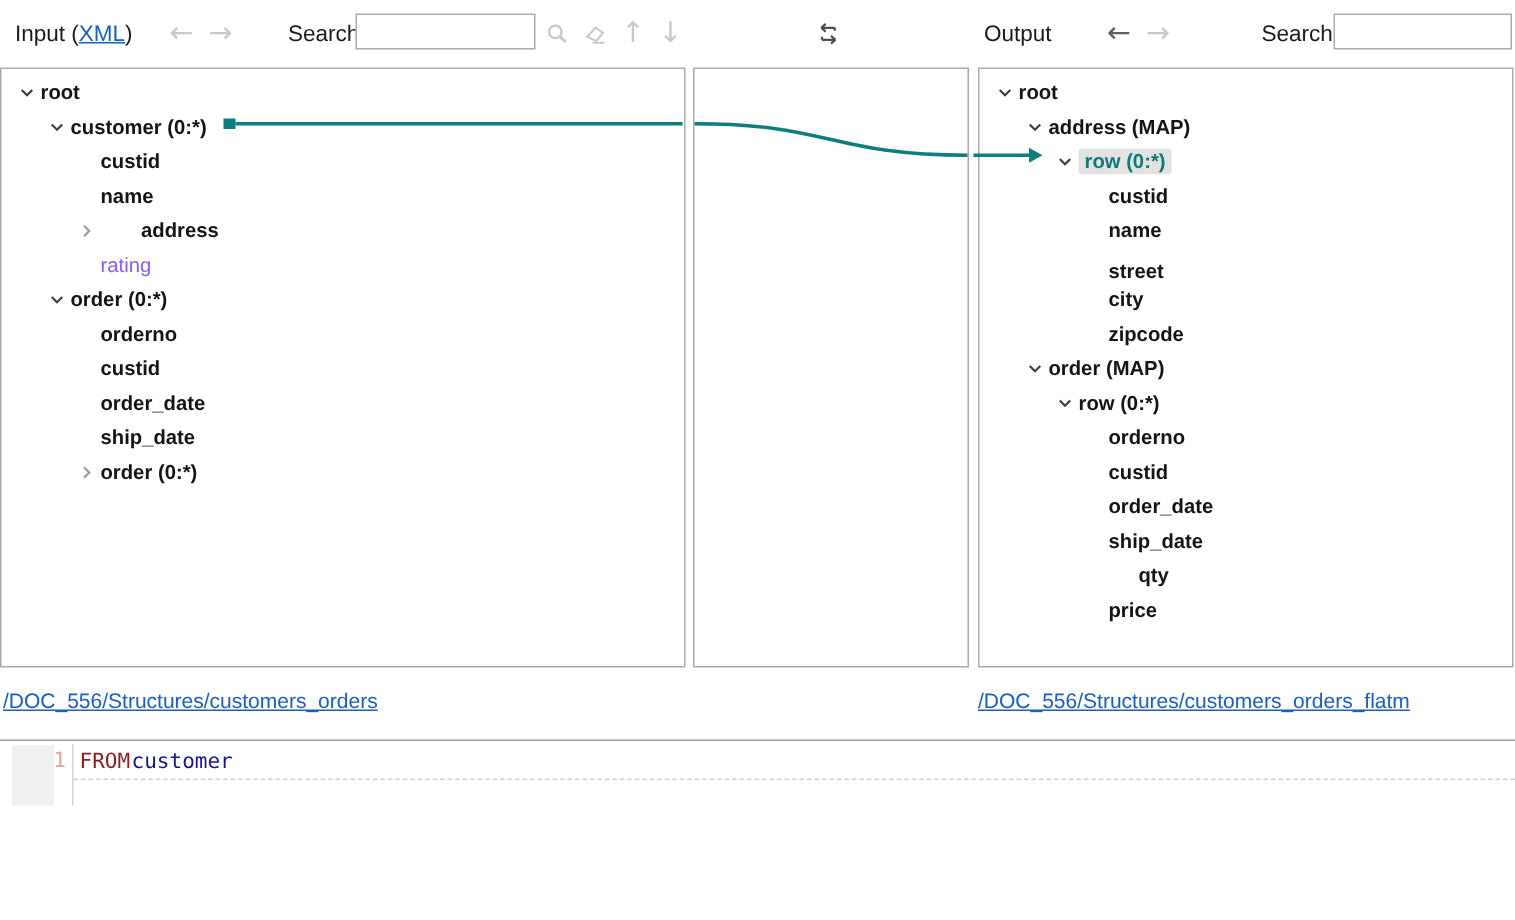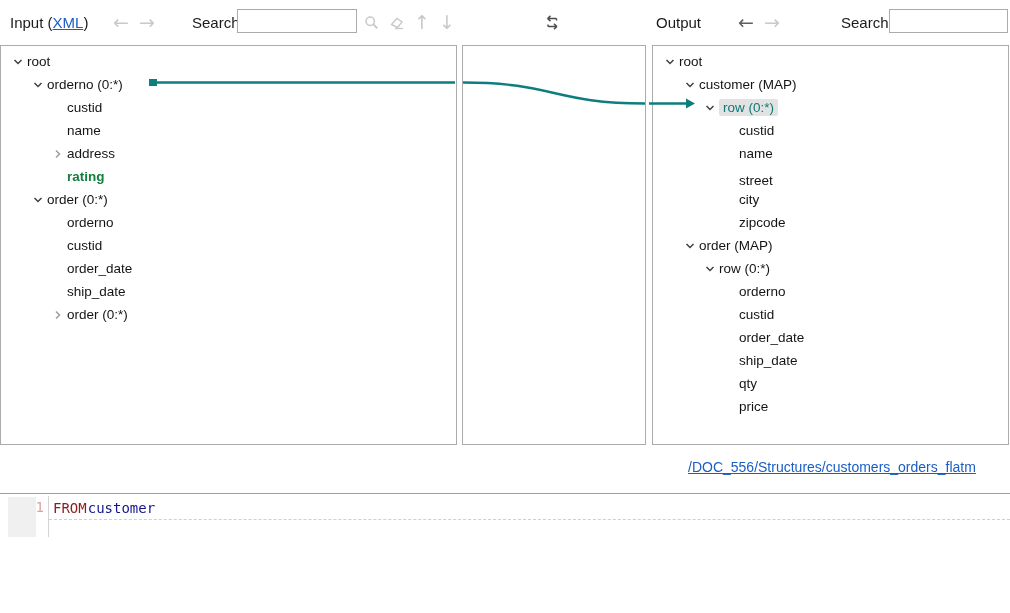--- a/index.html
+++ b/index.html
@@ -26,31 +26,31 @@
   
   .panel{position:absolute;top:45px;height:400px;background:#fff;border:1px solid #ababab;overflow:hidden;}
   .panel-left{left:0;width:457px;}
   .panel-mid{left:462px;width:184px;}
   .panel-right{left:652px;width:357px;}
   .tree{padding-top:4px;}
   .tree-row{display:flex;align-items:center;height:23px;cursor:default;}
   .chev{display:inline-flex;align-items:center;justify-content:center;width:18px;height:18px;flex:0 0 18px;}
   .chev.expanded{color:#404040;}
   .chev.collapsed{color:#9d9d9d;}
-  .tree-label{font-size:13.5px;font-weight:normal;color:#141414;white-space:pre;}
-  .tree-label.muted{font-weight:bold;color:#15803d;}
+  .tree-label{font-size:13.5px;font-weight:bold;color:#141414;white-space:pre;}
+  .tree-label.muted{font-weight:normal;color:#8b5cf6;}
   .tree-label.selected{color:var(--seltext);background:var(--selbg);padding:1px 4px;border-radius:2px;}
 
   
   .map-overlay{position:absolute;left:0;top:45px;width:1010px;height:400px;pointer-events:none;z-index:5;}
 
   
   .src-link{position:absolute;font-size:14px;}
   .src-link-left{left:2px;top:459px;}
-  .src-link-right{left:688px;top:459px;}
+  .src-link-right{left:652px;top:459px;}
 
   
   .editor-sep{position:absolute;left:0;top:493px;width:1010px;height:1px;background:#9e9e9e;}
   .editor{position:absolute;left:0;top:494px;width:1010px;height:119px;background:#fff;}
   .gutter{position:absolute;left:8px;top:3px;width:28px;height:112px;background:#f0f0f0;}
   .lineno{position:absolute;left:14px;top:5px;width:30px;text-align:right;font-family:"DejaVu Sans Mono","Liberation Mono",monospace;font-size:14px;color:var(--lineno);}
   .gutter-rule{position:absolute;left:48px;top:2px;width:1px;height:117px;background:#d4d4d4;}
   .code-lines{position:absolute;left:49px;top:2px;right:0;}
   .code-line{height:24px;display:flex;align-items:center;border-bottom:1px dashed #d9cccc;padding-left:4px;
     font-family:"DejaVu Sans Mono","Liberation Mono",monospace;font-size:14px;}
@@ -128,31 +128,31 @@
             </svg>
           </span>
           <span class="tree-label">root</span>
         </div>
         <div class="tree-row" style="padding-left: 28px;">
           <span class="chev expanded">
             <svg width="12" height="12" viewBox="0 0 12 12">
               <polyline points="2.5,4 6,7.5 9.5,4" fill="none" stroke="currentColor" stroke-width="1.5"></polyline>
             </svg>
           </span>
-          <span class="tree-label">orderno (0:*)</span>
+          <span class="tree-label">customer (0:*)</span>
         </div>
         <div class="tree-row" style="padding-left: 48px;">
           <span class="chev none"></span>
           <span class="tree-label">custid</span>
         </div>
         <div class="tree-row" style="padding-left: 48px;">
           <span class="chev none"></span>
           <span class="tree-label">name</span>
         </div>
-        <div class="tree-row" style="padding-left: 48px;">
+        <div class="tree-row" style="padding-left: 48px; gap: 27px;">
           <span class="chev collapsed">
             <svg width="12" height="12" viewBox="0 0 12 12">
               <polyline points="4,2.5 7.5,6 4,9.5" fill="none" stroke="currentColor" stroke-width="1.5"></polyline>
             </svg>
           </span>
           <span class="tree-label">address</span>
         </div>
         <div class="tree-row" style="padding-left: 48px;">
           <span class="chev none"></span>
           <span class="tree-label muted">rating</span>
@@ -201,21 +201,21 @@
             </svg>
           </span>
           <span class="tree-label">root</span>
         </div>
         <div class="tree-row" style="padding-left: 28px;">
           <span class="chev expanded">
             <svg width="12" height="12" viewBox="0 0 12 12">
               <polyline points="2.5,4 6,7.5 9.5,4" fill="none" stroke="currentColor" stroke-width="1.5"></polyline>
             </svg>
           </span>
-          <span class="tree-label">customer (MAP)</span>
+          <span class="tree-label">address (MAP)</span>
         </div>
         <div class="tree-row" style="padding-left: 48px;">
           <span class="chev expanded">
             <svg width="12" height="12" viewBox="0 0 12 12">
               <polyline points="2.5,4 6,7.5 9.5,4" fill="none" stroke="currentColor" stroke-width="1.5"></polyline>
             </svg>
           </span>
           <span class="tree-label selected">row (0:*)</span>
         </div>
         <div class="tree-row" style="padding-left: 68px;">
@@ -263,39 +263,40 @@
           <span class="tree-label">custid</span>
         </div>
         <div class="tree-row" style="padding-left: 68px;">
           <span class="chev none"></span>
           <span class="tree-label">order_date</span>
         </div>
         <div class="tree-row" style="padding-left: 68px;">
           <span class="chev none"></span>
           <span class="tree-label">ship_date</span>
         </div>
-        <div class="tree-row" style="padding-left: 68px;">
+        <div class="tree-row" style="padding-left: 68px; gap: 20px;">
           <span class="chev none"></span>
           <span class="tree-label">qty</span>
         </div>
         <div class="tree-row" style="padding-left: 68px;">
           <span class="chev none"></span>
           <span class="tree-label">price</span>
         </div>
       </div>
   </div>
 
   <svg class="map-overlay" width="1010" height="400" viewBox="0 0 1010 400">
     <rect x="149" y="34" width="8" height="7" fill="var(--teal)"></rect>
     <path d="M157,37.5 H455" fill="none" stroke="var(--teal)" stroke-width="2.4"></path>
     <path d="M463,37.5 C554,37.5 554,58.5 645,58.5" fill="none" stroke="var(--teal)" stroke-width="2.4"></path>
     <path d="M649,58.5 H686" fill="none" stroke="var(--teal)" stroke-width="2.4"></path>
     <polygon points="686,53.5 695,58.5 686,63.5" fill="var(--teal)"></polygon>
   </svg>
 
+  <a class="link src-link src-link-left">/DOC_556/Structures/customers_orders</a>
   <a class="link src-link src-link-right">/DOC_556/Structures/customers_orders_flatm</a>
 
   <div class="editor-sep"></div>
   <div class="editor">
     <div class="gutter"></div>
     <div class="lineno">1</div>
     <div class="gutter-rule"></div>
     <div class="code-lines" id="code-lines">
       <div class="code-line">
           <span class="kw">FROM</span>

